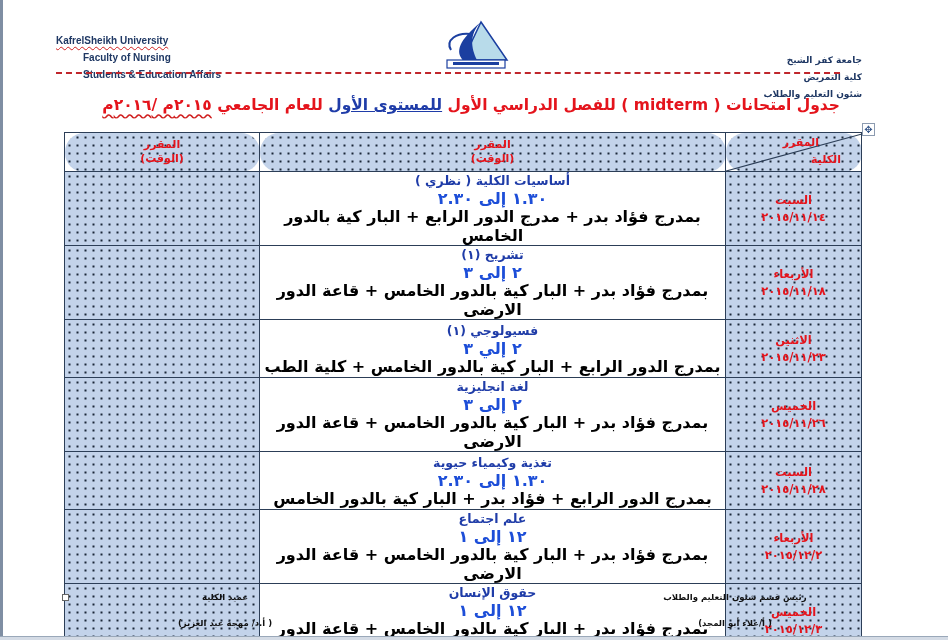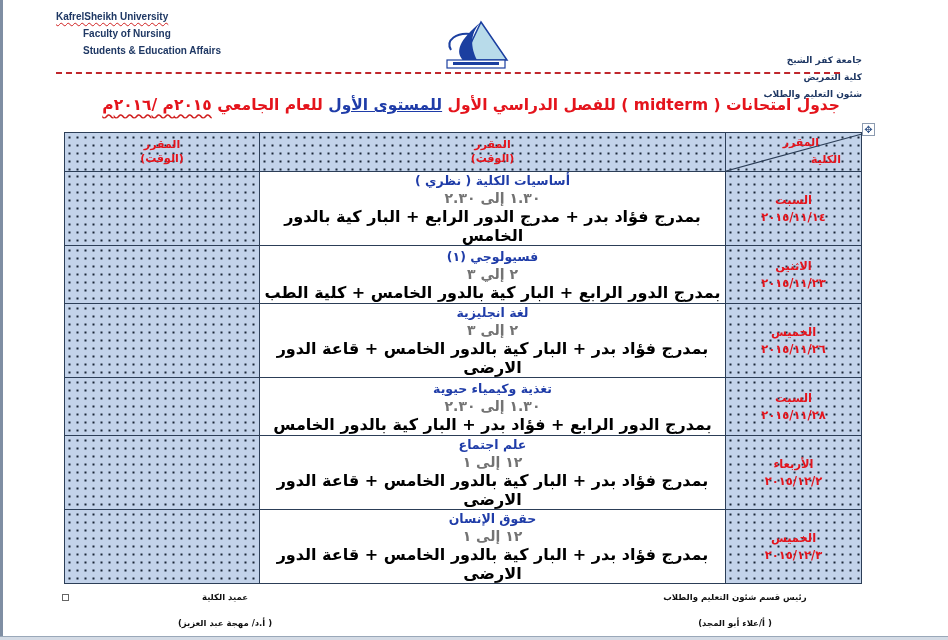--- a/index.html
+++ b/index.html
@@ -4,21 +4,21 @@
 <style>
   html, body { margin:0; padding:0; }
   body {
     width:948px; height:640px; overflow:hidden; position:relative;
     background:#ffffff;
     font-family:"DejaVu Sans", sans-serif;
   }
   .left-edge { position:absolute; left:0; top:0; width:3px; height:640px; background:#7f8ea3; }
   .bottom-edge { position:absolute; left:0; top:636px; width:948px; height:4px; background:#d4dbe5; border-top:1px solid #9aa8b9; }
 
-  .hdr-en { position:absolute; left:56px; top:8px; font-family:"Liberation Sans", sans-serif; font-weight:bold; font-size:10px; color:#1f3864; }
+  .hdr-en { position:absolute; left:56px; top:32px; font-family:"Liberation Sans", sans-serif; font-weight:bold; font-size:10px; color:#1f3864; }
   .hdr-en div { height:17px; line-height:17px; }
   .hdr-en .l2, .hdr-en .l3 { padding-left:3px;margin-left:24px; }
   .wavy { text-decoration:underline wavy #d02020; text-decoration-thickness:1px; text-underline-offset:2px; }
 
   .hdr-ar { position:absolute; right:86px; top:16px; direction:rtl; text-align:right; font-family:"DejaVu Sans", sans-serif; font-weight:bold; font-size:9px; color:#1f3864;margin-top:36px; }
   .hdr-ar div { height:17px; line-height:17px; }
 
   .logo { position:absolute; left:441px; top:20px; width:70px; height:50px; }
 
   .dash-line { position:absolute; left:56px; top:72px; width:784px; height:0; border-top:2px dashed #c0262c; }
@@ -31,31 +31,31 @@
   .move-handle { position:absolute; left:862px; top:123px; width:11px; height:11px; border:1px solid #8c9bb0; background:#fff;
     font-size:10px; line-height:11px; text-align:center; color:#3a5a8c; }
 
   table.sched { position:absolute; left:64px; top:132px; width:797px; border-collapse:collapse; direction:ltr; table-layout:fixed; }
   table.sched td { border:1.5px solid #2c3e57; padding:0; vertical-align:middle; text-align:center; }
   .dotted {
     background-color:#c3d3ea;
     background-image: radial-gradient(circle, #1a2738 0.9px, transparent 1.1px);
     background-size:8px 8px;
   }
-  .hdr-row td { height:38px; }
+  .hdr-row td { height:38px;border-radius:19px; }
   .hdr-cell { color:#e4141c; font-weight:bold; font-size:11px; line-height:14px; direction:rtl; }
   .day-hdr { position:relative; }
   .day-hdr svg { position:absolute; left:0; top:0; }
   .day-hdr .t1 { position:absolute; right:42px; top:3px; color:#e4141c; font-weight:bold; font-size:11px; }
   .day-hdr .t2 { position:absolute; right:20px; top:20px; color:#e4141c; font-weight:bold; font-size:11px; }
 
   tr.row td { height:57px; }
   .course { background:#ffffff; direction:rtl; }
   .course .name { color:#1f3ca8; font-weight:bold; font-size:12.5px; line-height:18px; }
-  .course .time { color:#737373; font-weight:bold; font-size:14px; line-height:17px; }
+  .course .time { color:#1d4ed8; font-weight:bold; font-size:16px; line-height:17px; }
   .course .place { color:#000000; font-weight:bold; font-size:16px; line-height:19px; }
   .day { direction:rtl; }
   .day .dn { color:#e4141c; font-weight:bold; font-size:11.5px; line-height:17px; }
   .day .dd { color:#e4141c; font-weight:bold; font-size:11.5px; line-height:17px; letter-spacing:1px; }
 
   .sig-left { position:absolute; left:150px; top:590px; width:150px; text-align:center; direction:rtl; font-size:8.5px; font-weight:bold; color:#111; }
   .sig-right { position:absolute; left:660px; top:590px; width:150px; text-align:center; direction:rtl; font-size:8.5px; font-weight:bold; color:#111; }
   .sig-left div, .sig-right div { height:26px; line-height:14px; }
   .para-mark { position:absolute; left:62px; top:594px; width:5px; height:5px; border:1px solid #666; background:#fff; }
 </style>
@@ -127,20 +127,32 @@
       <div class="place">بمدرج فؤاد بدر + مدرج الدور الرابع + البار كية بالدور الخامس</div>
     </td>
     <td class="dotted day">
       <div class="dn">السبت</div>
       <div class="dd">٢٠١٥/١١/١٤</div>
     </td>
   </tr>
   <tr class="row">
     <td class="dotted"></td>
     <td class="course">
+      <div class="name">تشريح (١)</div>
+      <div class="time">٢ إلى ٣</div>
+      <div class="place">بمدرج فؤاد بدر + البار كية بالدور الخامس + قاعة الدور الارضى</div>
+    </td>
+    <td class="dotted day">
+      <div class="dn">الأربعاء</div>
+      <div class="dd">٢٠١٥/١١/١٨</div>
+    </td>
+  </tr>
+  <tr class="row">
+    <td class="dotted"></td>
+    <td class="course">
       <div class="name">فسيولوجي (١)</div>
       <div class="time">٢ إلي ٣</div>
       <div class="place">بمدرج الدور الرابع + البار كية بالدور الخامس + كلية الطب</div>
     </td>
     <td class="dotted day">
       <div class="dn">الاثنين</div>
       <div class="dd">٢٠١٥/١١/٢٣</div>
     </td>
   </tr>
   <tr class="row">

